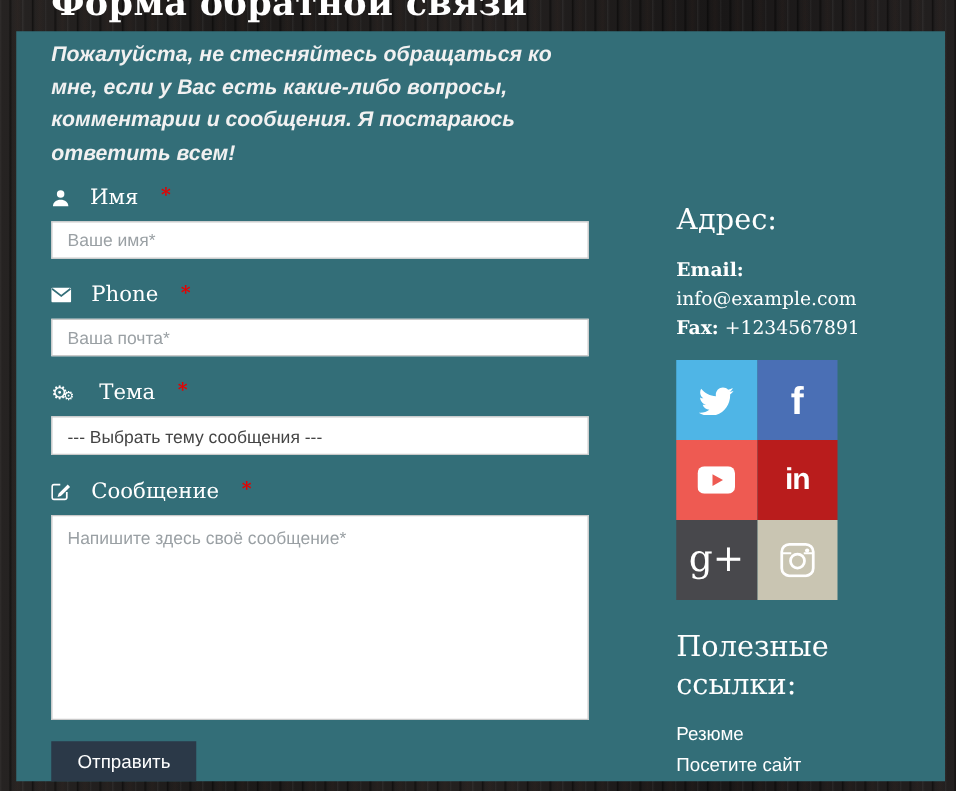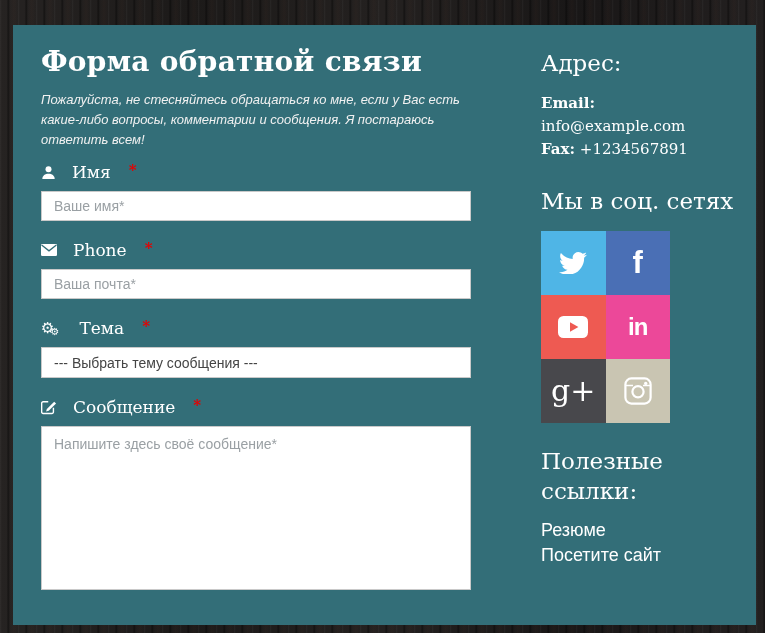--- a/index.html
+++ b/index.html
@@ -14,32 +14,32 @@
       repeating-linear-gradient(90deg,
         rgba(255,255,255,0.05) 0px, rgba(255,255,255,0.02) 1px,
         rgba(0,0,0,0) 2px, rgba(0,0,0,0) 7px,
         rgba(0,0,0,0.45) 8px, rgba(0,0,0,0) 10px,
         rgba(120,70,50,0.06) 14px, rgba(0,0,0,0) 18px),
       linear-gradient(90deg,#262322 0%,#1c1a19 25%,#242120 50%,#191717 75%,#232020 100%);
   }
   .panel{
     position:absolute;left:13px;top:25px;width:743px;height:600px;
     box-sizing:border-box;padding:22px 15px 0 28px;
-    display:flex;justify-content:space-between;
+    display:flex;justify-content:space-between;align-items:flex-end;
   }
   .left-col{width:430px;}
   .right-col{width:200px;}
 
   
   h1{
     font-family:"DejaVu Serif",serif;font-weight:bold;font-size:28px;
     color:#fff;margin:0;line-height:1.1;letter-spacing:0.3px;
   }
   .subtitle{
-    font-style:italic;font-weight:normal;font-size:13px;color:#f1f1f1;
+    font-style:italic;font-weight:bold;font-size:17px;color:#f1f1f1;
     line-height:1.55;margin:12px 0 0;
   }
 
   
   .field{margin-top:19px;}
   .field:first-of-type{margin-top:12px;}
   .flabel{
     font-family:"DejaVu Serif",serif;font-size:17px;color:#fff;
     display:flex;align-items:center;gap:16px;margin-bottom:9px;height:20px;
   }
@@ -90,21 +90,21 @@
     text-decoration:none;
   }
   .glyph{color:#fff;line-height:1;}
   .glyph-f{font-family:"Liberation Sans",sans-serif;font-weight:bold;font-size:31px;}
   .glyph-in{font-family:"Liberation Sans",sans-serif;font-weight:bold;font-size:24px;letter-spacing:-1px;}
   .glyph-gp{font-family:"DejaVu Serif",serif;font-size:30px;}
   .links-title{margin-top:24px;max-width:165px;}
   .links{margin-top:11px;}
   .ulink{
     display:block;color:#fff;text-decoration:none;
-    font-size:18px;line-height:25px;
+    font-size:15px;line-height:25px;
   }
 </style>
 </head>
 <body>
 
 <div class="stage">
   <div class="panel" style="background-color: rgb(51, 110, 120);">
 
     <div class="left-col">
       <h1>Форма обратной связи</h1>
@@ -156,50 +156,50 @@
                 <path d="M13.2 9.2v4.6a1.6 1.6 0 0 1-1.6 1.6H2.3A1.6 1.6 0 0 1 0.7 13.8V4.5a1.6 1.6 0 0 1 1.6-1.6h5.4" fill="none" stroke="#fff" stroke-width="1.5"></path>
                 <path d="M6.2 10.6 L5.4 13.4 L8.2 12.6 L16 4.8 L14 2.8 Z" fill="#fff"></path>
               </svg>
           </span>
           <span>Сообщение</span>
           <span class="req" style="color: rgb(230, 0, 0);">*</span>
         </div>
         <textarea placeholder="Напишите здесь своё сообщение*" style=""></textarea>
       </div>
 
+      <button class="submit" style="background-color: rgb(43, 57, 72);">Отправить</button>
     </div>
 
     <div class="right-col">
       <h2 class="addr-title">Адрес:</h2>
       <p class="addr">
         <span class="entry"><b>Email:</b> <span>info@example.com</span></span>
         <span class="entry"><b>Fax:</b> <span>+1234567891</span></span>
       </p>
 
-      <h2 class="social-title">Мы в соц. сетях</h2>
       <div class="social-grid">
         <a class="tile" style="background-color: rgb(79, 181, 230); color: rgb(79, 181, 230);">
           <span style="display:inline-flex">
             <svg width="28" height="23" viewBox="0 0 512 420" fill="#fff">
                 <path d="M459 66c.3 4.5.3 9 .3 13.6 0 138.7-105.6 298.6-298.6 298.6-59.5 0-114.7-17.2-161.1-47.1 8.4 1 16.6 1.3 25.3 1.3 49 0 94.2-16.6 130.3-44.8-46.1-1-84.8-31.2-98.1-72.8 6.5 1 13 1.6 19.8 1.6 9.4 0 18.8-1.3 27.6-3.6C56.4 203.1 20.4 160.9 20.4 109.9v-1.3c14 7.8 30.2 12.7 47.4 13.3C39.5 103.1 21 70.9 21 34.5c0-19.5 5.2-37.4 14.3-53C87 45.2 164.6 86.8 251.7 91.3c-1.6-7.8-2.6-15.9-2.6-24 0-57.8 46.8-104.9 104.9-104.9 30.2 0 57.5 12.7 76.7 33.1 23.7-4.5 46.5-13.3 66.6-25.3-7.8 24.4-24.4 44.8-46.1 57.8 21.1-2.3 41.6-8.1 60.4-16.2C497.3 32.6 479.5 51.1 459 66z" transform="translate(0 55)"></path>
               </svg>
           </span>
         </a>
         <a class="tile" style="background-color: rgb(74, 111, 181); color: rgb(74, 111, 181);">
           <span class="glyph glyph-f">f</span>
         </a>
         <a class="tile" style="background-color: rgb(238, 90, 82); color: rgb(238, 90, 82);">
           <span style="display:inline-flex">
             <svg width="30" height="22" viewBox="0 0 30 22">
                 <rect width="30" height="22" rx="5.5" fill="#fff"></rect>
                 <path d="M12 6.3v9.4l8.4-4.7z" fill="currentColor"></path>
               </svg>
           </span>
         </a>
-        <a class="tile" style="background-color: #ec4899; color: rgb(147, 195, 220);">
+        <a class="tile" style="background-color: #b91c1c; color: rgb(147, 195, 220);">
           <span class="glyph glyph-in">in</span>
         </a>
         <a class="tile" style="background-color: rgb(72, 72, 76); color: rgb(72, 72, 76);">
           <span class="glyph glyph-gp">g+</span>
         </a>
         <a class="tile" style="background-color: rgb(201, 197, 178); color: rgb(201, 197, 178);">
           <span style="display:inline-flex">
             <svg width="28" height="28" viewBox="0 0 28 28" fill="none">
                 <rect x="1.4" y="1.4" width="25.2" height="25.2" rx="6" stroke="#fff" stroke-width="2.2"></rect>
                 <circle cx="14" cy="14.8" r="5.6" stroke="#fff" stroke-width="2.2"></circle>

